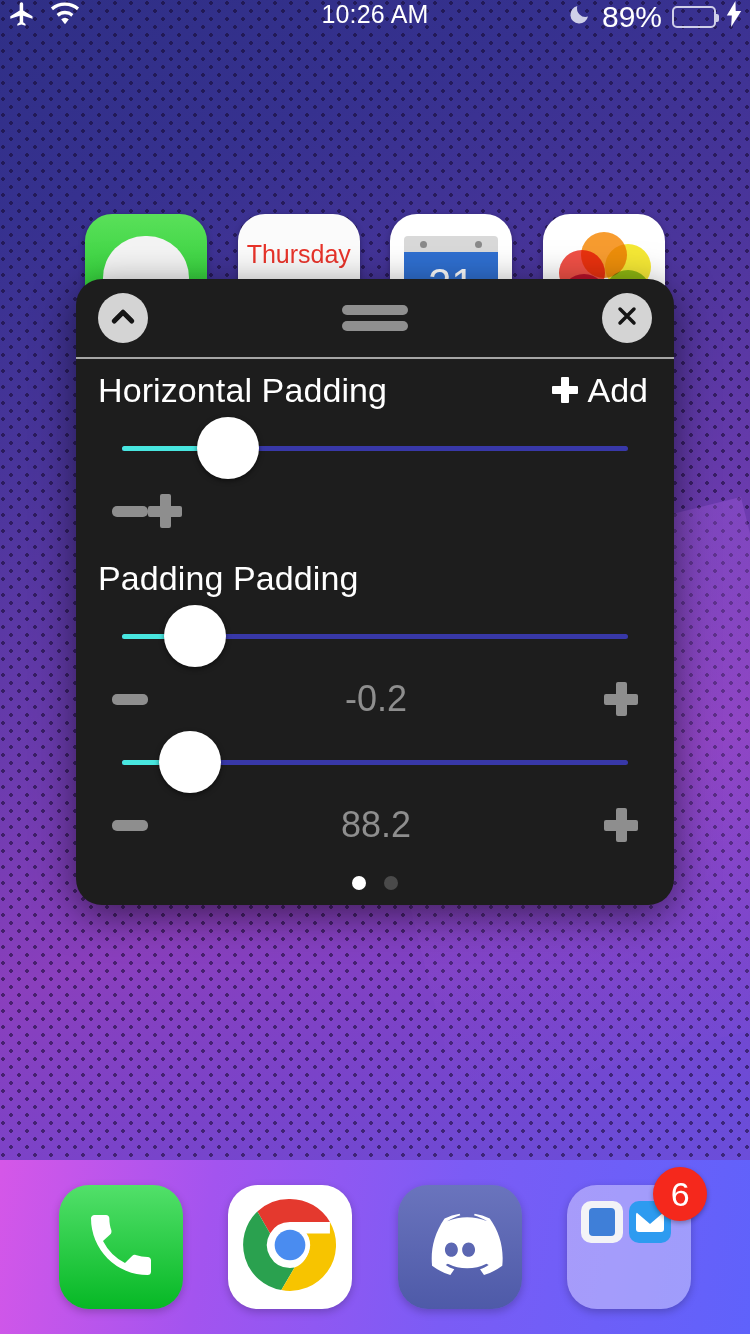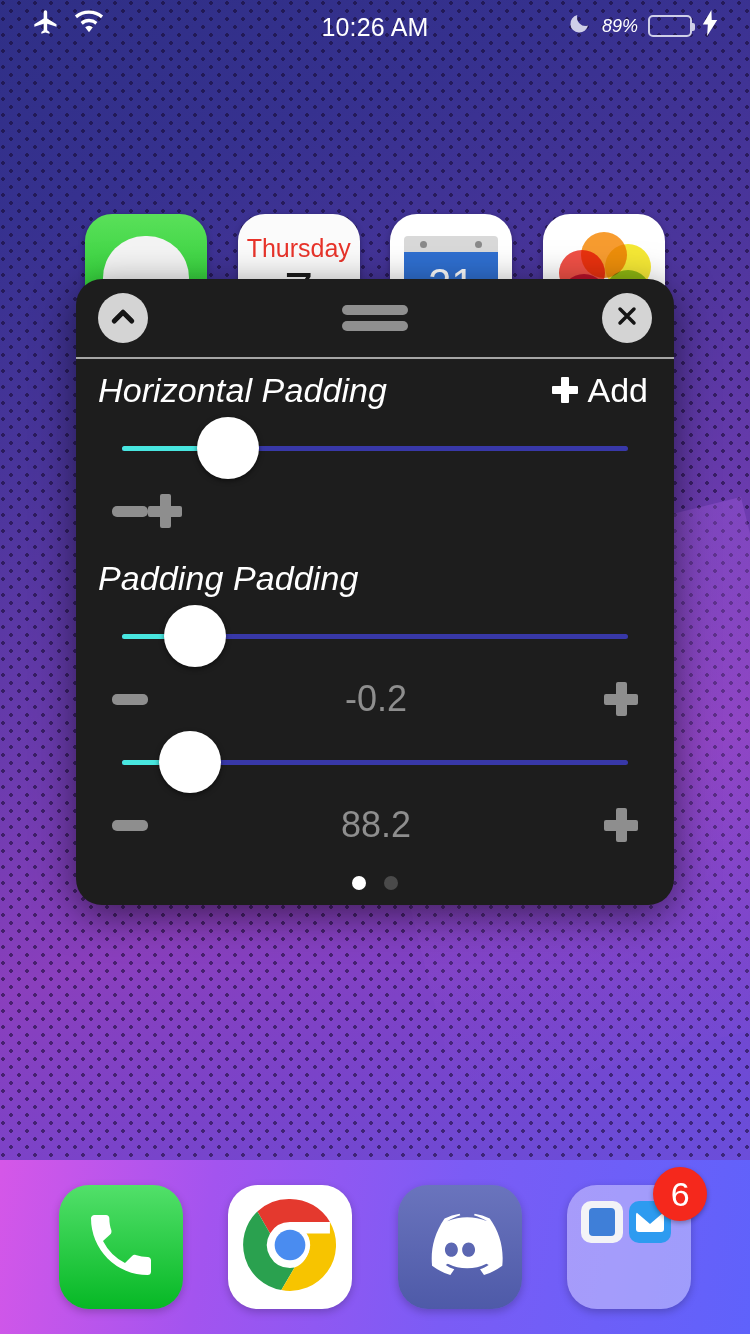--- a/index.html
+++ b/index.html
@@ -50,43 +50,43 @@
     pointer-events: none;
   }
 
   
   #status-bar {
     position: absolute;
     top: 0; left: 0;
     width: 750px;
     height: 42px;
     display: flex;
-    align-items: flex-end;
+    align-items: flex-start;
     color: #fff;
     font-size: 25px;
     z-index: 30;
-    padding: 0 32px;
+    padding: 0 8px;
   }
   .sb-left { display: flex; align-items: center; gap: 14px; }
   .sb-center {
     position: absolute;
     left: 0; right: 0;
     text-align: center;
     font-size: 25px;
     letter-spacing: 0.2px;
     pointer-events: none;
   }
   .sb-right {
     margin-left: auto;
     display: flex;
     align-items: center;
     gap: 10px;
     z-index: 2;
   }
-  .batt-pct { font-size: 18px; font-style: italic; }
+  .batt-pct { font-size: 30px; }
   .batt {
     position: relative;
     width: 44px; height: 22px;
     border: 2px solid #cfcfe8;
     border-radius: 5px;
     padding: 2px;
   }
   .batt::after {
     content: "";
     position: absolute;
@@ -123,21 +123,21 @@
     position: absolute; left: 18px; top: 22px;
     width: 86px; height: 80px;
     background: #f4f4f4;
     border-radius: 44px 44px 40px 14px;
   }
   .ic-calwidget { background: #fbfbfb; }
   .ic-calwidget .cw-day {
     text-align: center;
     color: #e8332a;
     font-size: 25px;
-    padding-top: 20px;
+    padding-top: 26px;
     font-weight: 500;
   }
   .ic-calwidget .cw-num {
     text-align: center;
     color: #1a1a1a;
     font-size: 52px;
     margin-top: -2px;
   }
   .ic-gcal { background: #fff; }
   .ic-gcal .gc-top {
@@ -208,21 +208,20 @@
     display: flex;
     align-items: center;
     justify-content: space-between;
     height: 62px;
     padding: 0 2px;
   }
   .sb-label {
     color: #ffffff;
     font-size: 34px;
     letter-spacing: 0.1px;
-    font-style: italic;
   }
   .add-btn {
     display: flex; align-items: center; gap: 10px;
     color: #ffffff;
     font-size: 34px;
     padding-right: 4px;
   }
   .plus-glyph {
     position: relative;
     width: 26px; height: 26px;

